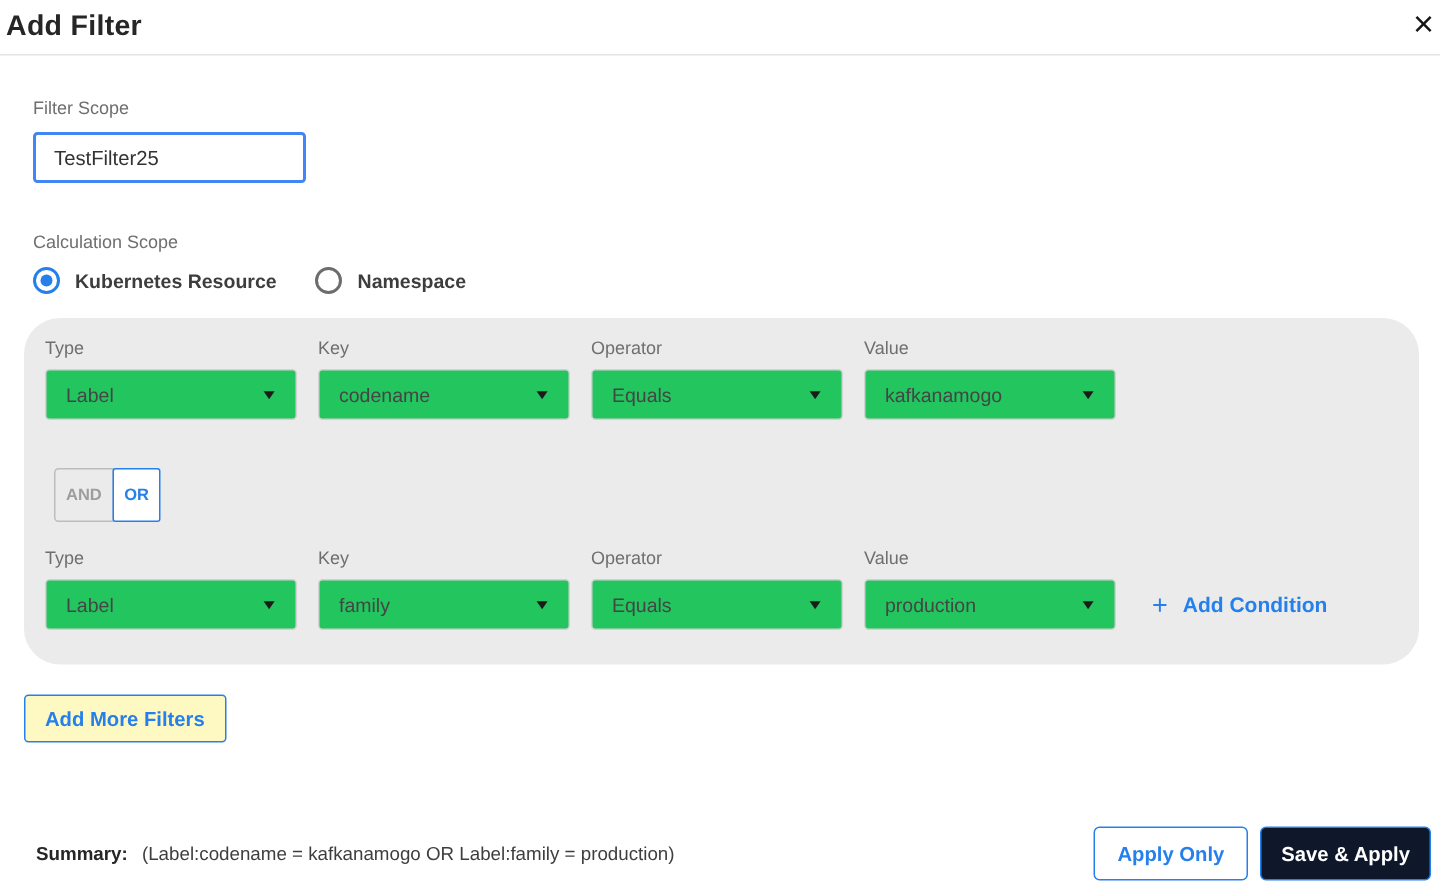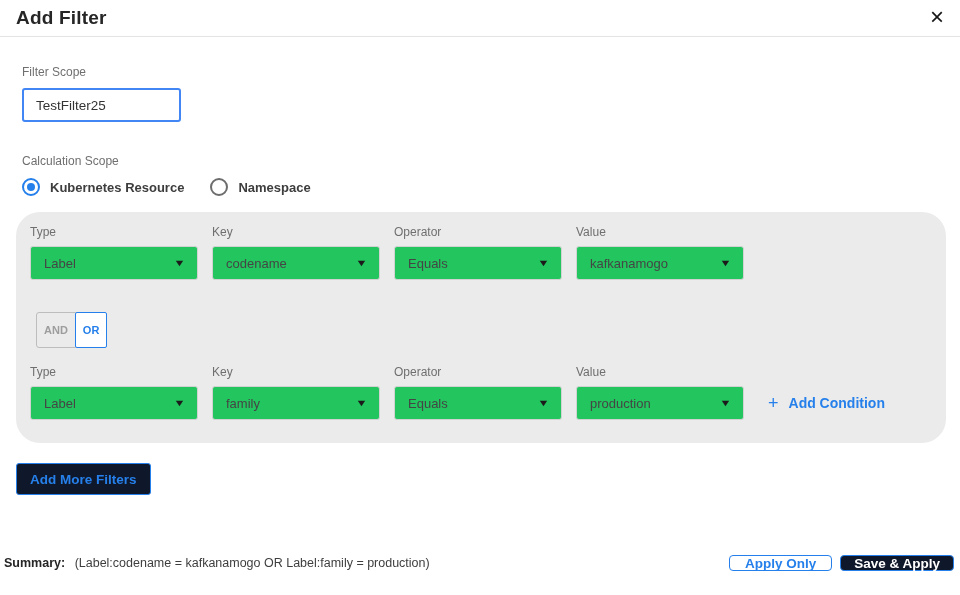--- a/index.html
+++ b/index.html
@@ -1,29 +1,29 @@
 <!DOCTYPE html>
 <html><head>
 <meta charset="utf-8">
 <style>
   * { margin:0; padding:0; box-sizing:border-box; }
   html,body { width:960px; height:595px; background:#fff; overflow:hidden;
     font-family:"Liberation Sans", sans-serif; position:relative; }
 
   
   .header { height:37px; display:flex; align-items:center; justify-content:space-between;
-    padding:0 16px; border-bottom:1px solid #e3e3e3; }
+    padding:0 4px; border-bottom:1px solid #e3e3e3; }
   .title { font-size:19px; font-weight:700; color:#262626; letter-spacing:.2px; }
   .close { font-size:24px; font-weight:400; color:#161616; line-height:1; cursor:pointer;
     margin-top:-3px; }
 
   
   .section-name { margin:28px 0 0 22px; }
   .field-label { display:block; font-size:12px; color:#6f6f6f; line-height:14px; }
-  .name-input { display:block; margin-top:9px; width:159px; height:34px;
+  .name-input { display:block; margin-top:9px; width:182px; height:34px;
     border:2px solid #4285f4; border-radius:3px; padding:0 12px; font-size:13.5px;
     color:#333; outline:none; font-family:inherit; background:#fff; }
 
   
   .section-scope { margin:32px 0 0 22px; }
   .radio-row { display:flex; align-items:flex-end; margin-top:10px;font-weight:bold; }
   .radio-option { display:flex; align-items:center; cursor:pointer; }
   .radio-option + .radio-option { margin-left:26px; }
   .radio { width:18px; height:18px; border-radius:50%; position:relative; flex:0 0 auto; }
   .radio.sel { border:2px solid #2680eb; }
@@ -53,33 +53,33 @@
   .logic-or { border:1px solid #2680eb; color:#2680eb; background:#fff;
     margin-left:-1px; border-radius:2px; }
 
   .addcond-cell { padding-top:21px; }
   .add-condition { height:34px; display:flex; align-items:center; margin-left:10px;
     color:#2680eb; cursor:pointer; white-space:nowrap; }
   .plus { font-size:18px; font-weight:400; margin-right:10px; line-height:1; }
   .addcond-label { font-size:14px; font-weight:700; }
 
   
-  .add-more-btn { margin:20px 0 0 16px; height:32px; padding:0 13px; background:#0f172a;
+  .add-more-btn { margin:20px 0 0 16px; height:32px; padding:0 13px; background:#fef9c3;
     border:1px solid #2680eb; border-radius:3px; color:#2680eb; font-weight:700;
     font-size:13.5px; display:inline-flex; align-items:center; cursor:pointer;
     font-family:inherit; }
 
   
-  .footer { position:absolute; left:0; right:0; bottom:24px; display:flex;
-    align-items:center; justify-content:space-between; padding:0 6px 0 4px; }
+  .footer { position:absolute; left:0; right:0; bottom:8px; display:flex;
+    align-items:center; justify-content:space-between; padding:0 6px 0 24px; }
   .summary { font-size:12.5px; color:#262626; }
   .summary-label { font-weight:700; }
   .summary-text { margin-left:6px; color:#3e3e3e; }
   .footer-buttons { display:flex; align-items:center; gap:8px; }
-  .btn { height:16px; border-radius:4px; font-weight:700; font-size:13.5px;
+  .btn { height:36px; border-radius:4px; font-weight:700; font-size:13.5px;
     font-family:inherit; cursor:pointer; display:inline-flex; align-items:center; }
   .btn-outline { background:#fff; border:1px solid #2680eb; color:#2680eb; padding:0 15px; }
   .btn-solid { background:#0f172a; border:1px solid #2680eb; color:#fff; padding:0 13px; }
 </style>
 </head>
 <body>
 
 
 
 <div class="header">

